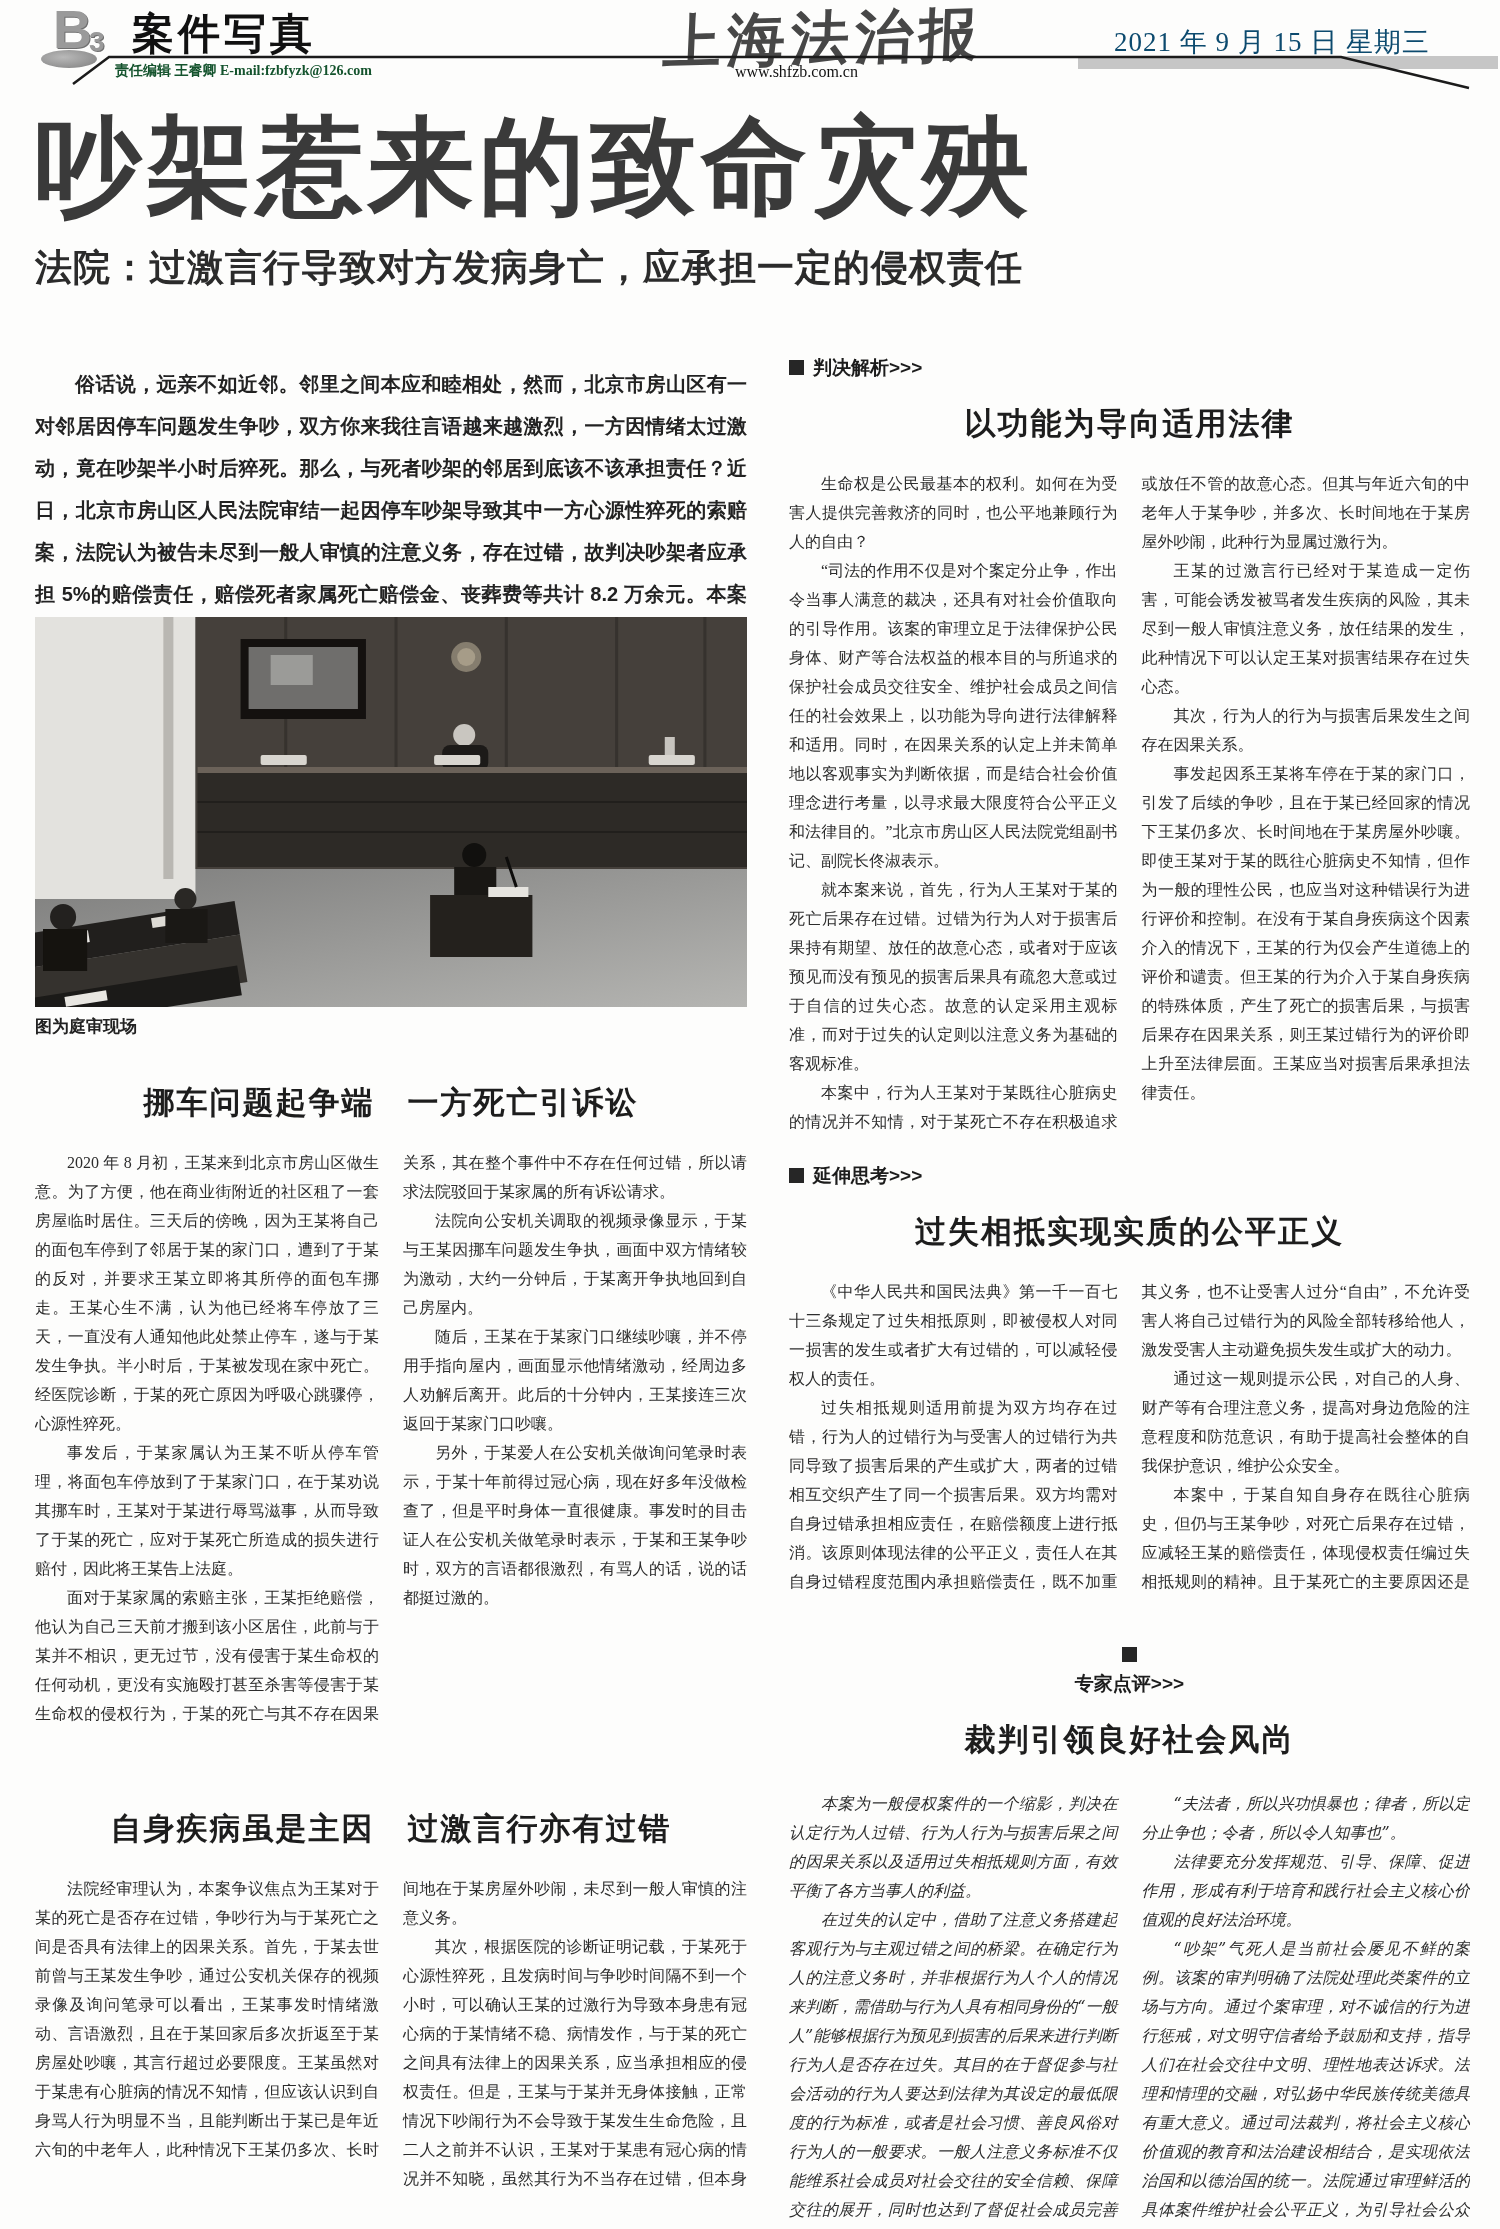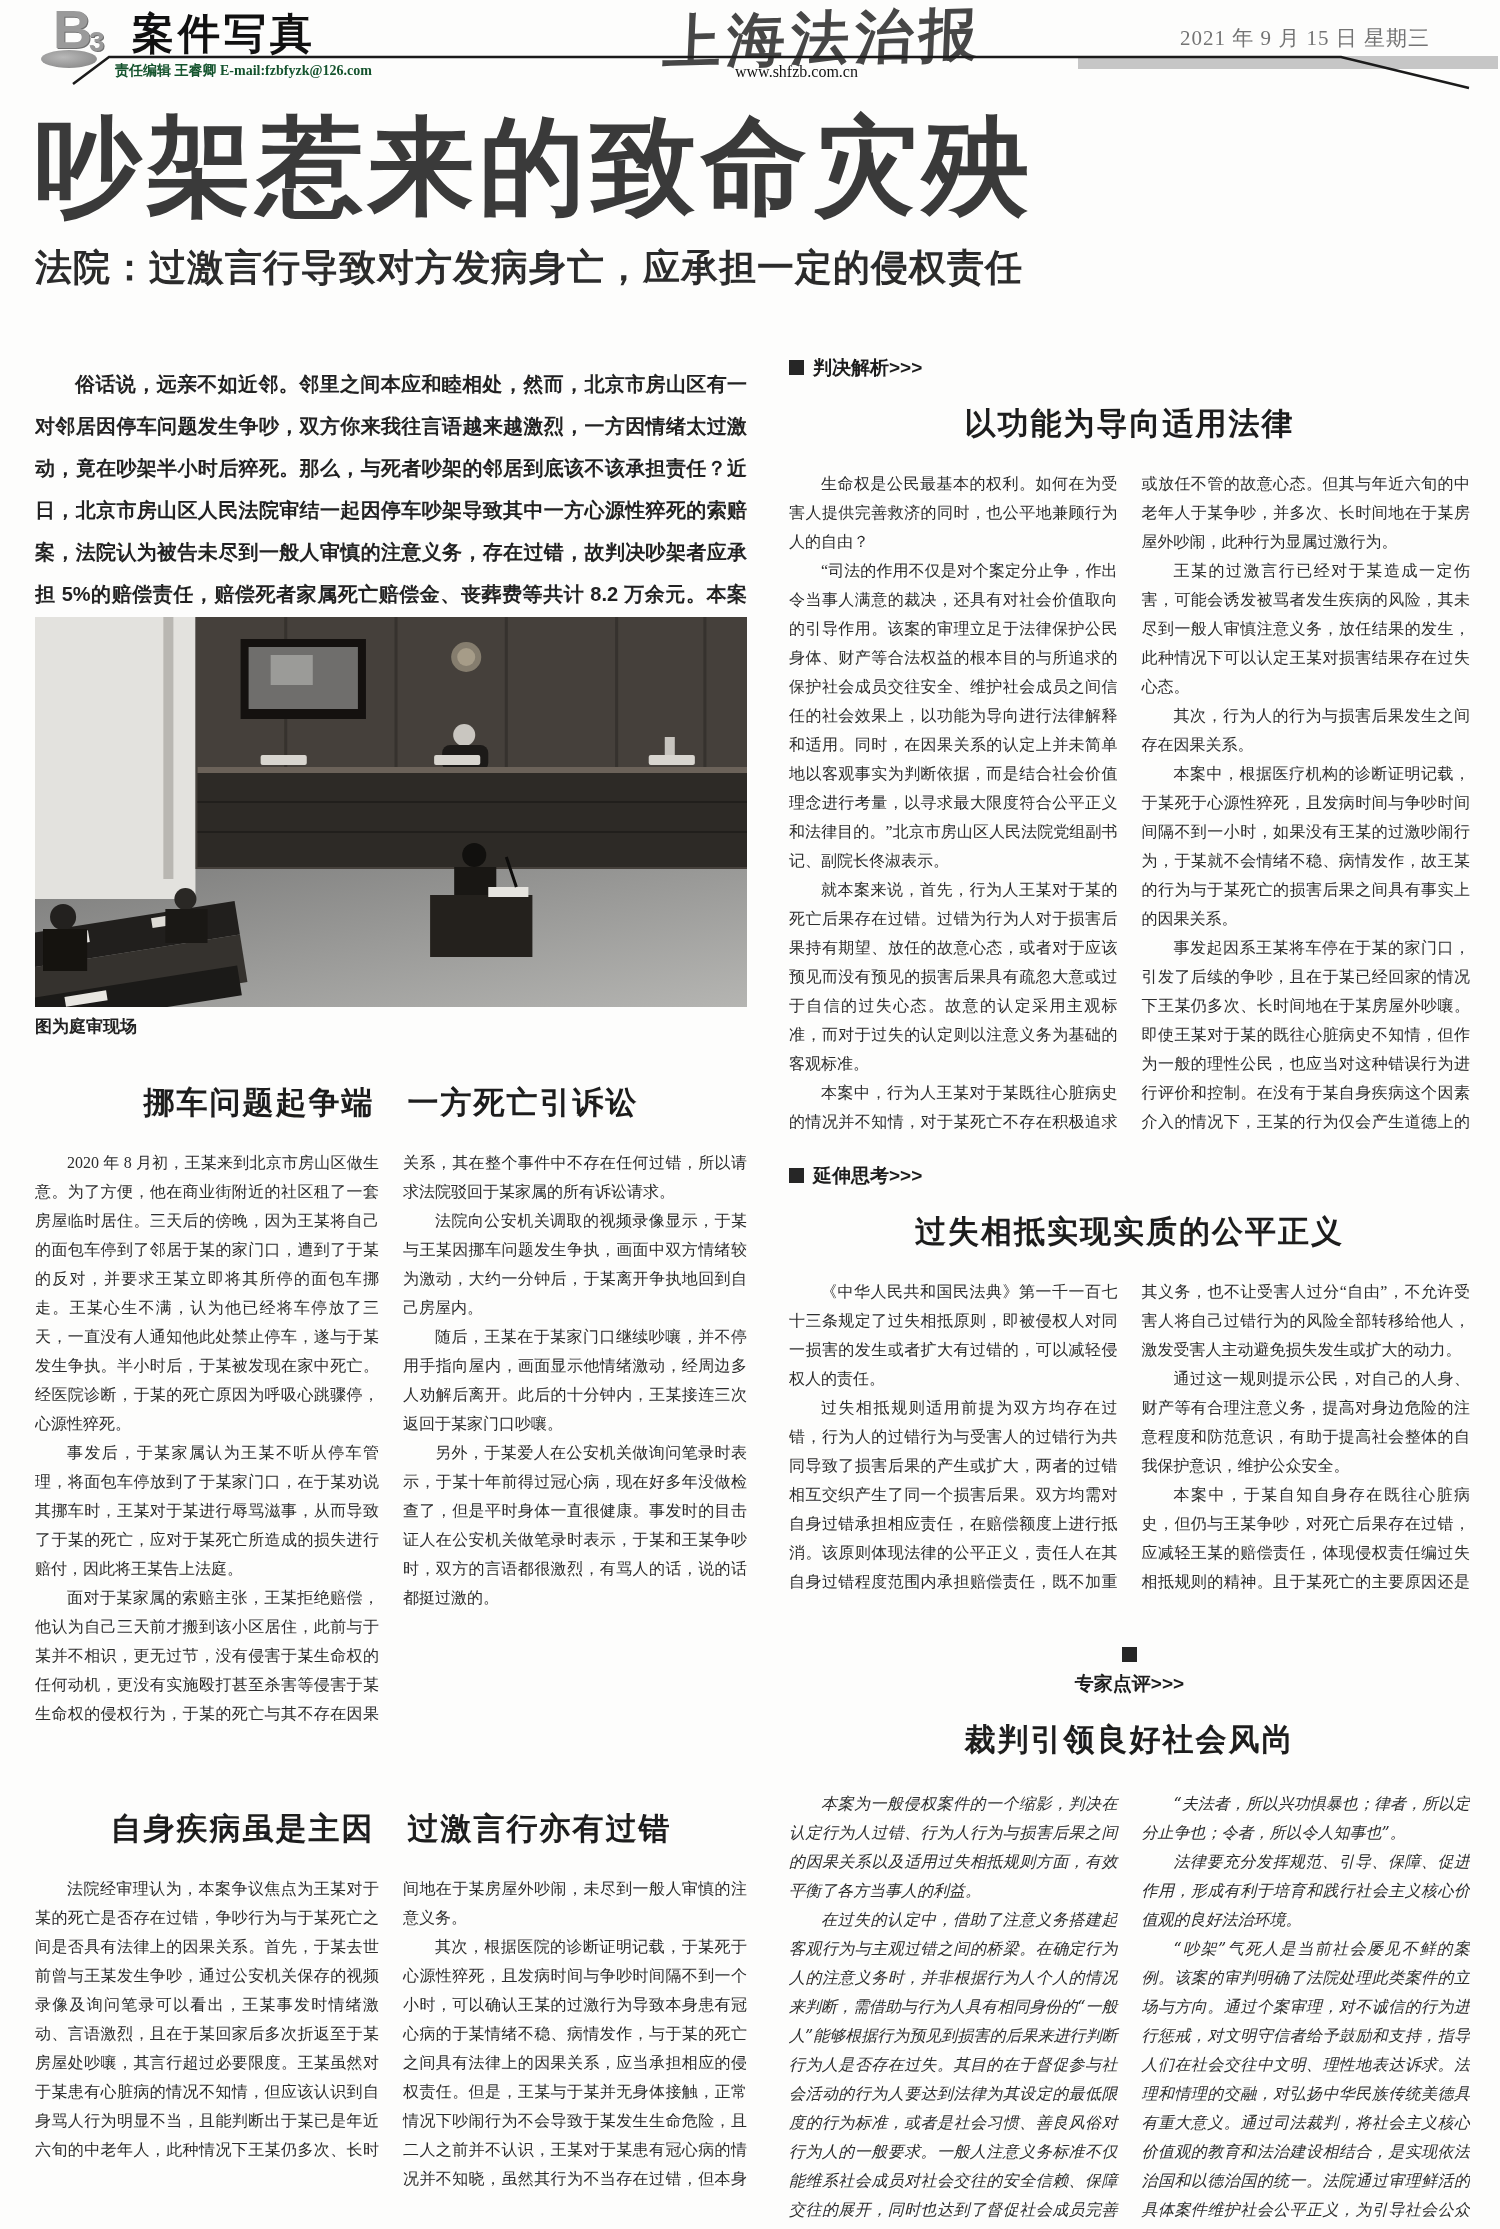--- a/index.html
+++ b/index.html
@@ -18,21 +18,21 @@
   .edition-letter { position:absolute; left:8px; top:-6px; font-family:"Liberation Sans", sans-serif;
     font-size:54px; font-weight:900; color:#9a9a9a; text-shadow:1px 1px 0 #6f6f6f; }
   .edition-number { position:absolute; left:44px; top:22px; font-family:"Liberation Sans", sans-serif;
     font-size:28px; font-weight:900; color:#9a9a9a; text-shadow:1px 1px 0 #6f6f6f; }
   .section-name { position:absolute; left:97px; top:6px; font-family:"Liberation Sans", sans-serif;
     font-size:42px; font-weight:900; letter-spacing:4px; color:#111; }
   .editor-line { position:absolute; left:80px; top:62px; font-size:14px; font-weight:bold; color:#14532d; }
   .masthead { position:absolute; left:628px; top:0px; font-family:"DejaVu Serif", serif;
     font-size:58px; font-weight:900; color:#474747; letter-spacing:6px; transform:rotate(-1.5deg) skewX(-4deg); }
   .website { position:absolute; left:700px; top:63px; font-size:16px; font-weight:normal; color:#111; }
-  .hdr-date { position:absolute; right:40px; top:24px; font-size:21px; color:#737373; letter-spacing:1px; }
+  .hdr-date { position:absolute; right:40px; top:24px; font-size:27px; color:#0c4a6e; letter-spacing:1px; }
   .date-bar { position:absolute; left:1043px; top:56px; width:420px; height:13px; }
   .hdr-rule { position:absolute; left:0; top:0; width:1500px; height:92px; pointer-events:none; }
 
   
   .headline { margin-top:8px; font-family:"Liberation Sans", sans-serif; font-size:106px; font-weight:900;
     letter-spacing:5px; color:#3a3a3a; line-height:1.25; white-space:nowrap; }
   .subheadline { margin-top:10px; font-family:"Liberation Sans", sans-serif; font-size:37px; font-weight:800;
     letter-spacing:1px; color:#2b2b2b; }
 
   
@@ -186,21 +186,20 @@
         <span>判决解析&gt;&gt;&gt;</span>
       </div>
       <h2 class="sec-title">以功能为导向适用法律</h2>
       <div class="cols analysis-body">
         <p>生命权是公民最基本的权利。如何在为受害人提供完善救济的同时，也公平地兼顾行为人的自由？</p>
         <p>“司法的作用不仅是对个案定分止争，作出令当事人满意的裁决，还具有对社会价值取向的引导作用。该案的审理立足于法律保护公民身体、财产等合法权益的根本目的与所追求的保护社会成员交往安全、维护社会成员之间信任的社会效果上，以功能为导向进行法律解释和适用。同时，在因果关系的认定上并未简单地以客观事实为判断依据，而是结合社会价值理念进行考量，以寻求最大限度符合公平正义和法律目的。”北京市房山区人民法院党组副书记、副院长佟淑表示。</p>
         <p>就本案来说，首先，行为人王某对于某的死亡后果存在过错。过错为行为人对于损害后果持有期望、放任的故意心态，或者对于应该预见而没有预见的损害后果具有疏忽大意或过于自信的过失心态。故意的认定采用主观标准，而对于过失的认定则以注意义务为基础的客观标准。</p>
         <p>本案中，行为人王某对于某既往心脏病史的情况并不知情，对于某死亡不存在积极追求或放任不管的故意心态。但其与年近六旬的中老年人于某争吵，并多次、长时间地在于某房屋外吵闹，此种行为显属过激行为。</p>
         <p>王某的过激言行已经对于某造成一定伤害，可能会诱发被骂者发生疾病的风险，其未尽到一般人审慎注意义务，放任结果的发生，此种情况下可以认定王某对损害结果存在过失心态。</p>
         <p>其次，行为人的行为与损害后果发生之间存在因果关系。</p>
-        <p>本案中，根据医疗机构的诊断证明记载，于某死于心源性猝死，且发病时间与争吵时间间隔不到一小时，如果没有王某的过激吵闹行为，于某就不会情绪不稳、病情发作，故王某的行为与于某死亡的损害后果之间具有事实上的因果关系。</p>
         <p>事发起因系王某将车停在于某的家门口，引发了后续的争吵，且在于某已经回家的情况下王某仍多次、长时间地在于某房屋外吵嚷。即使王某对于某的既往心脏病史不知情，但作为一般的理性公民，也应当对这种错误行为进行评价和控制。在没有于某自身疾病这个因素介入的情况下，王某的行为仅会产生道德上的评价和谴责。但王某的行为介入于某自身疾病的特殊体质，产生了死亡的损害后果，与损害后果存在因果关系，则王某过错行为的评价即上升至法律层面。王某应当对损害后果承担法律责任。</p>
       </div>
 
       <div class="sec-label l-extension">
         <span class="marker" style="background:#262626;"></span>
         <span>延伸思考&gt;&gt;&gt;</span>
       </div>
       <h2 class="sec-title">过失相抵实现实质的公平正义</h2>
       <div class="cols ext-body">
         <p>《中华人民共和国民法典》第一千一百七十三条规定了过失相抵原则，即被侵权人对同一损害的发生或者扩大有过错的，可以减轻侵权人的责任。</p>

